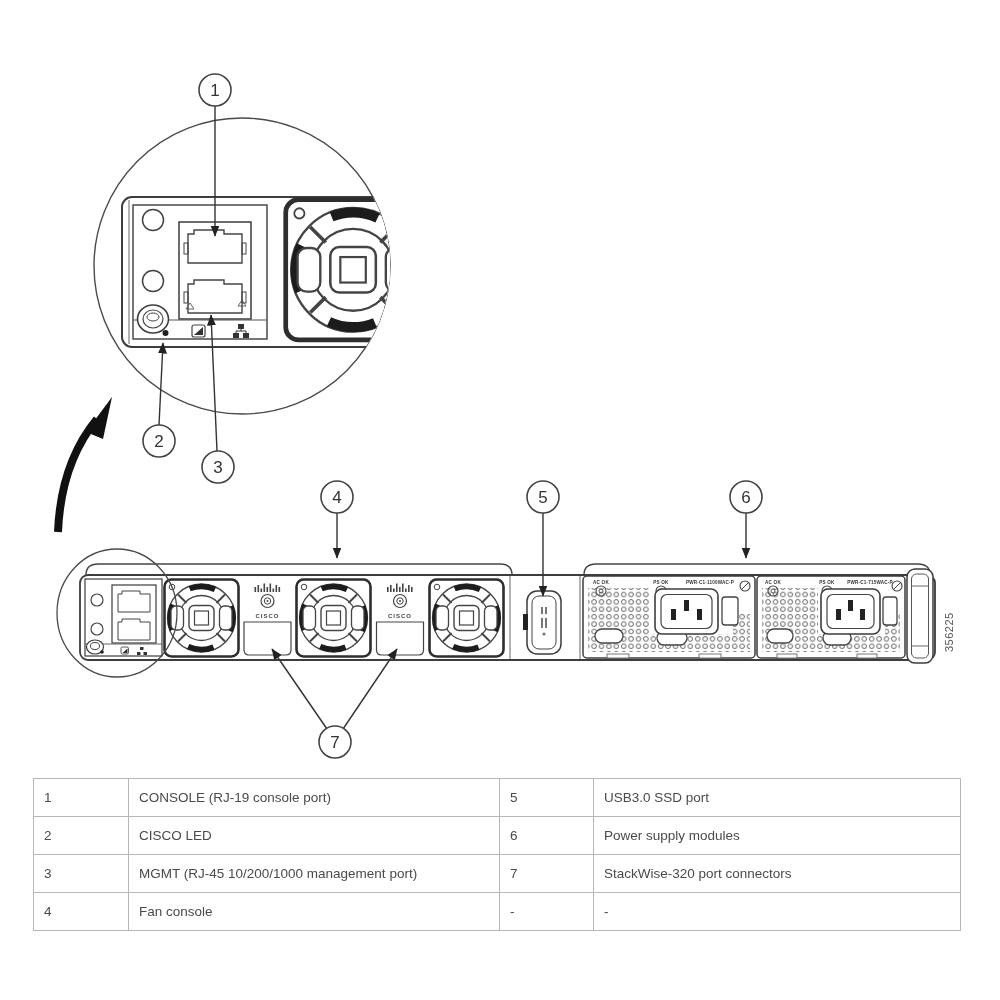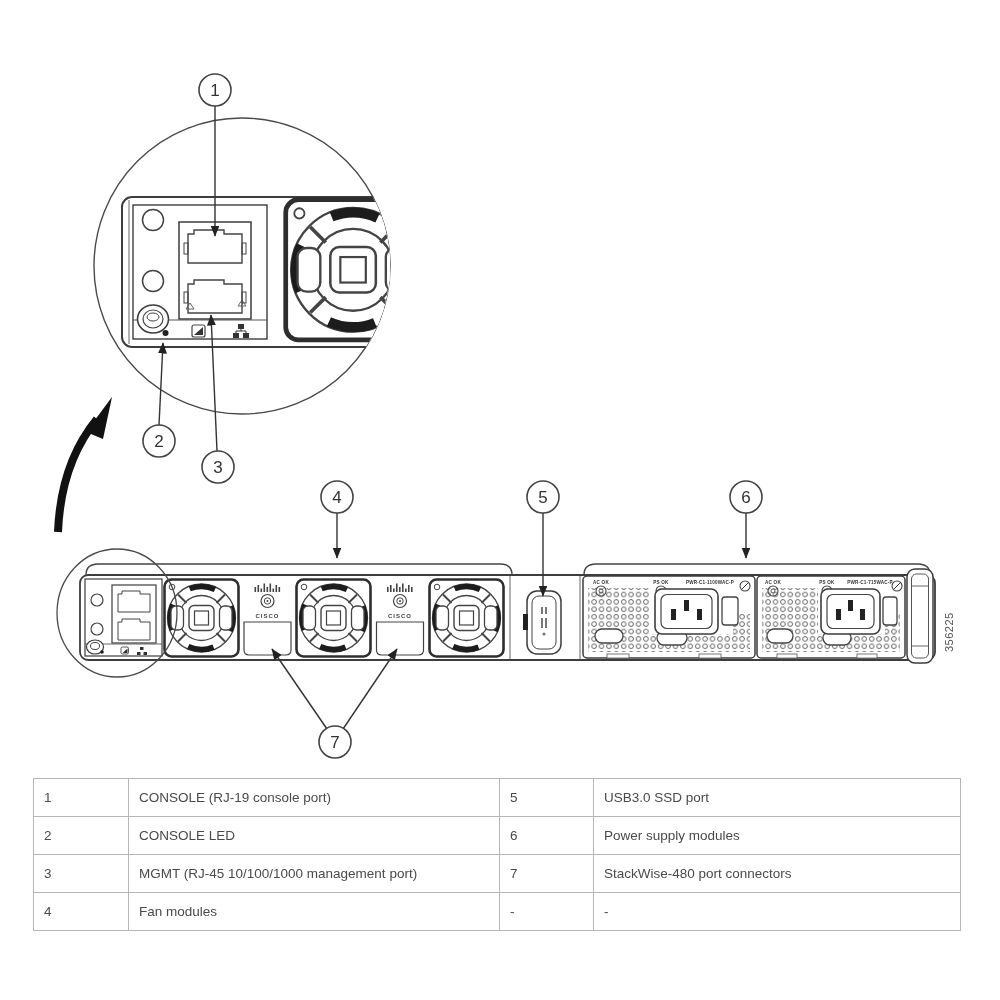--- a/index.html
+++ b/index.html
@@ -284,33 +284,33 @@
     </colgroup>
     <tbody>
       <tr>
         <td>1</td>
         <td>CONSOLE (RJ-19 console port)</td>
         <td>5</td>
         <td>USB3.0 SSD port</td>
       </tr>
       <tr>
         <td>2</td>
-        <td>CONSOLE LED</td>
+        <td>CISCO LED</td>
         <td>6</td>
         <td>Power supply modules</td>
       </tr>
       <tr>
         <td>3</td>
-        <td>MGMT (RJ-45 10/100/1000 management port)</td>
+        <td>MGMT (RJ-45 10/200/1000 management port)</td>
         <td>7</td>
-        <td>StackWise-480 port connectors</td>
+        <td>StackWise-320 port connectors</td>
       </tr>
       <tr>
         <td>4</td>
-        <td>Fan modules</td>
+        <td>Fan console</td>
         <td>-</td>
         <td>-</td>
       </tr>
     </tbody>
   </table>
 </div>
 
 </div>
 
 </body></html>

